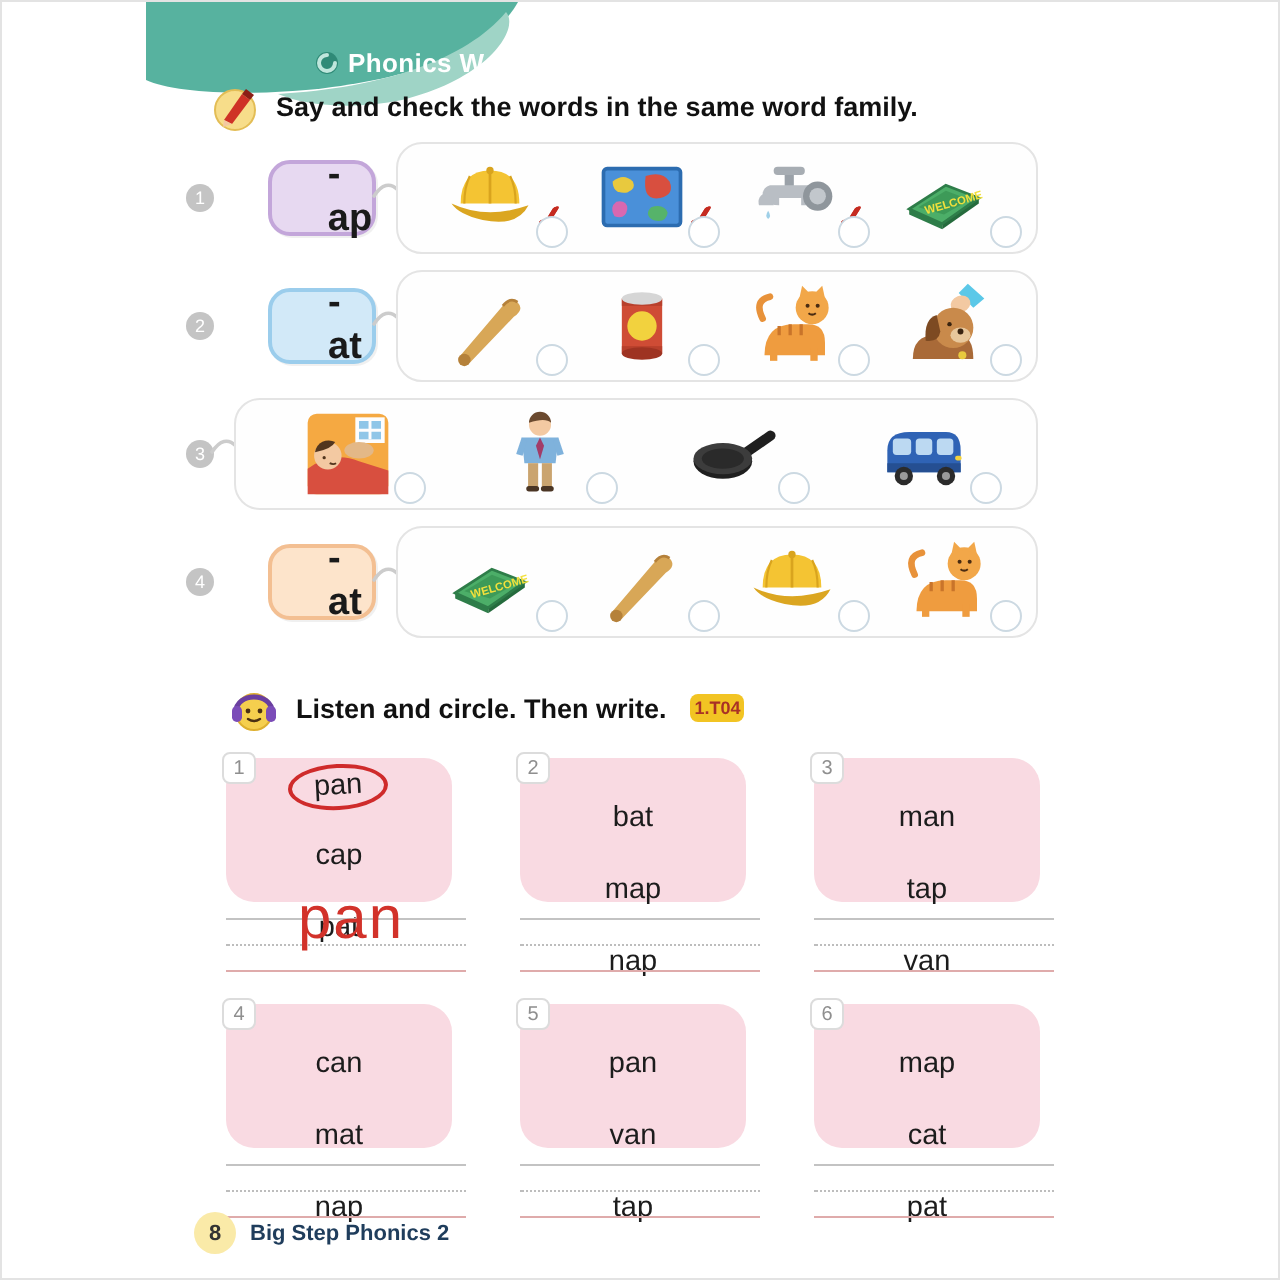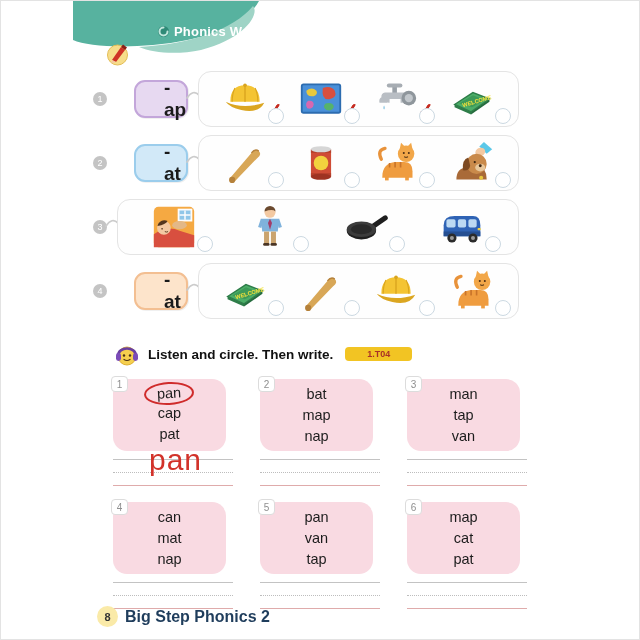--- a/index.html
+++ b/index.html
@@ -17,21 +17,21 @@
     font-weight:bold; letter-spacing:.2px; display:flex; align-items:center; gap:4px;margin-top:14px;
   }
 
   
   .sec-head { position:absolute; display:flex; align-items:center; gap:8px; }
   .sec-head .txt { font-size:13.5px; font-weight:bold; color:#111; }
   #head1 { left:104px; top:40px; }
   #head2 { left:113px; top:341px; }
   .track-badge {
     background:#f2c423; color:#a93226; font-size:9px; font-weight:bold;
-    border-radius:4px; padding:2px 22px; margin-left:4px;
+    border-radius:4px; padding:2px 2px; margin-left:4px;
   }
 
   
   #rows { position:absolute; left:88px; top:70px; width:430px; }
   .family-row { display:flex; align-items:center; height:56px; margin-bottom:8px; }
   .row-num {
     width:14px; height:14px; border-radius:50%; background:#c4c4c4; color:#fff;
     font-size:9px; display:flex; align-items:center; justify-content:center;
     margin-left:4px; flex:0 0 auto;
   }
@@ -70,21 +70,21 @@
   .word-box {
     position:relative; width:113px; height:72px; background:#f9dae2;
     border-radius:14px; padding-top:5px;
   }
   .box-num {
     position:absolute; left:-2px; top:-3px; width:17px; height:16px;
     background:#fff; border:1px solid #dcdcdc; border-radius:4px;
     color:#8f8f8f; font-size:10px; display:flex; align-items:center; justify-content:center;
   }
   .words { display:flex; flex-direction:column; align-items:center; }
-  .word { font-size:14.5px; color:#1c1c1c; line-height:21px; }
+  .word { font-size:14.5px; color:#1c1c1c; line-height:21px;margin-top:15px; }
   .word.circled {
     position:relative; border:2px solid #cf2b2b; border-radius:50%;
     padding:0 11px; margin:-2px 0; transform:rotate(-3deg); line-height:19px;
   }
   .write-lines { position:relative; width:120px; margin-top:7px; height:30px; }
   .line { position:absolute; left:0; right:0; height:0; }
   .line.solid { border-top:1.3px solid #c3c3c3; }
   .line.dotted { border-top:1.3px dotted #bdbdbd; }
   .line.red { border-top:1.3px solid #dfabab; }
   .l1{top:1px;} .l2{top:14px;} .l3{top:27px;}
@@ -93,21 +93,21 @@
     letter-spacing:1px; line-height:1; font-weight:400;
   }
 
   
   #footer { position:absolute; left:96px; top:605px; display:flex; align-items:center; gap:7px; }
   .page-circ {
     width:21px; height:21px; border-radius:50%; background:#faeaa8;
     display:flex; align-items:center; justify-content:center;
     font-size:11px; font-weight:bold; color:#333;
   }
-  .book-title { font-size:16px; font-weight:bold; color:#1f3d5c; }
+  .book-title { font-size:11px; font-weight:bold; color:#1f3d5c; }
 </style>
 </head>
 <body>
 
 <div id="page">
 
   <div class="ribbon">
     <svg width="200" height="58" viewBox="0 0 200 58">
       <path d="M0 0 H186 C172 25 132 39 80 44 C46 47 13 45 0 39 Z" fill="#57b29f"></path>
       <path d="M66 46 C118 43 160 29 180 5 C187 13 172 38 128 49 C104 54 80 52 66 46 Z" fill="#9fd4c6"></path>
@@ -121,20 +121,21 @@
     </div>
   </div>
 
   <div class="sec-head" id="head1">
     <svg width="25" height="25" viewBox="0 0 25 25">
       <circle cx="12.5" cy="14" r="10" fill="#f7dd8a" stroke="#e3bd55" stroke-width="1"></circle>
       <path d="M7 19 L16 6 L20 9 L11 21 Z" fill="#cf3226"></path>
       <path d="M7 19 L11 21 L6.5 22.5 Z" fill="#f3c9a2"></path>
       <path d="M16 6 L18 3.5 L22 6.5 L20 9 Z" fill="#8c1f16"></path>
     </svg>
+    <span class="txt">Say and check the words in the same word family.</span>
   </div>
 
   <div id="rows">
       <div class="family-row">
     <span class="row-num">1</span>
     <span class="family-label" style="background: rgb(231, 217, 241); border-color: rgb(195, 166, 218);">-ap</span>
     <svg class="connector" viewBox="0 0 14 10">
       <path d="M1 9 Q7 0 13 6" fill="none" stroke="#cccccc" stroke-width="1.8" stroke-linecap="round"></path>
     </svg>
     <div class="row-box">

